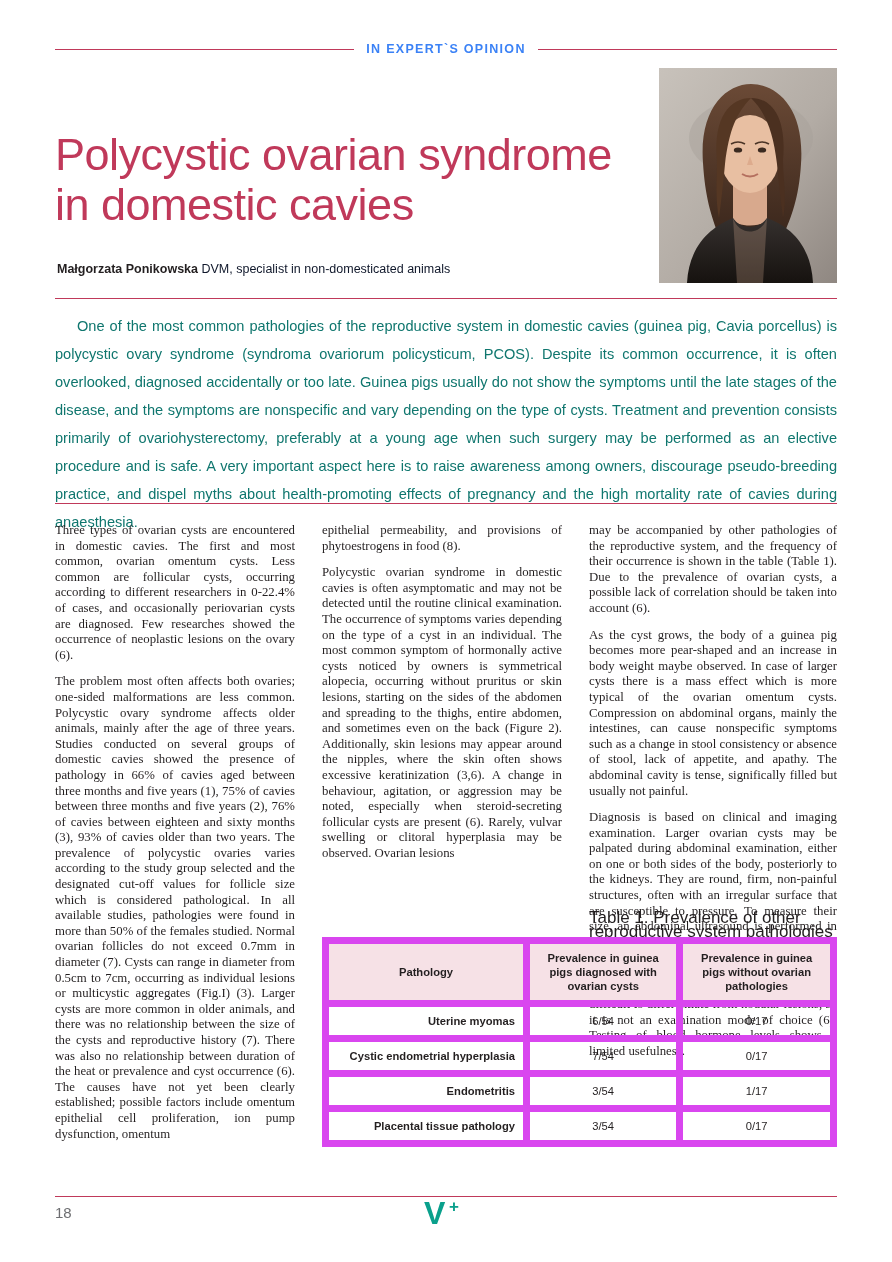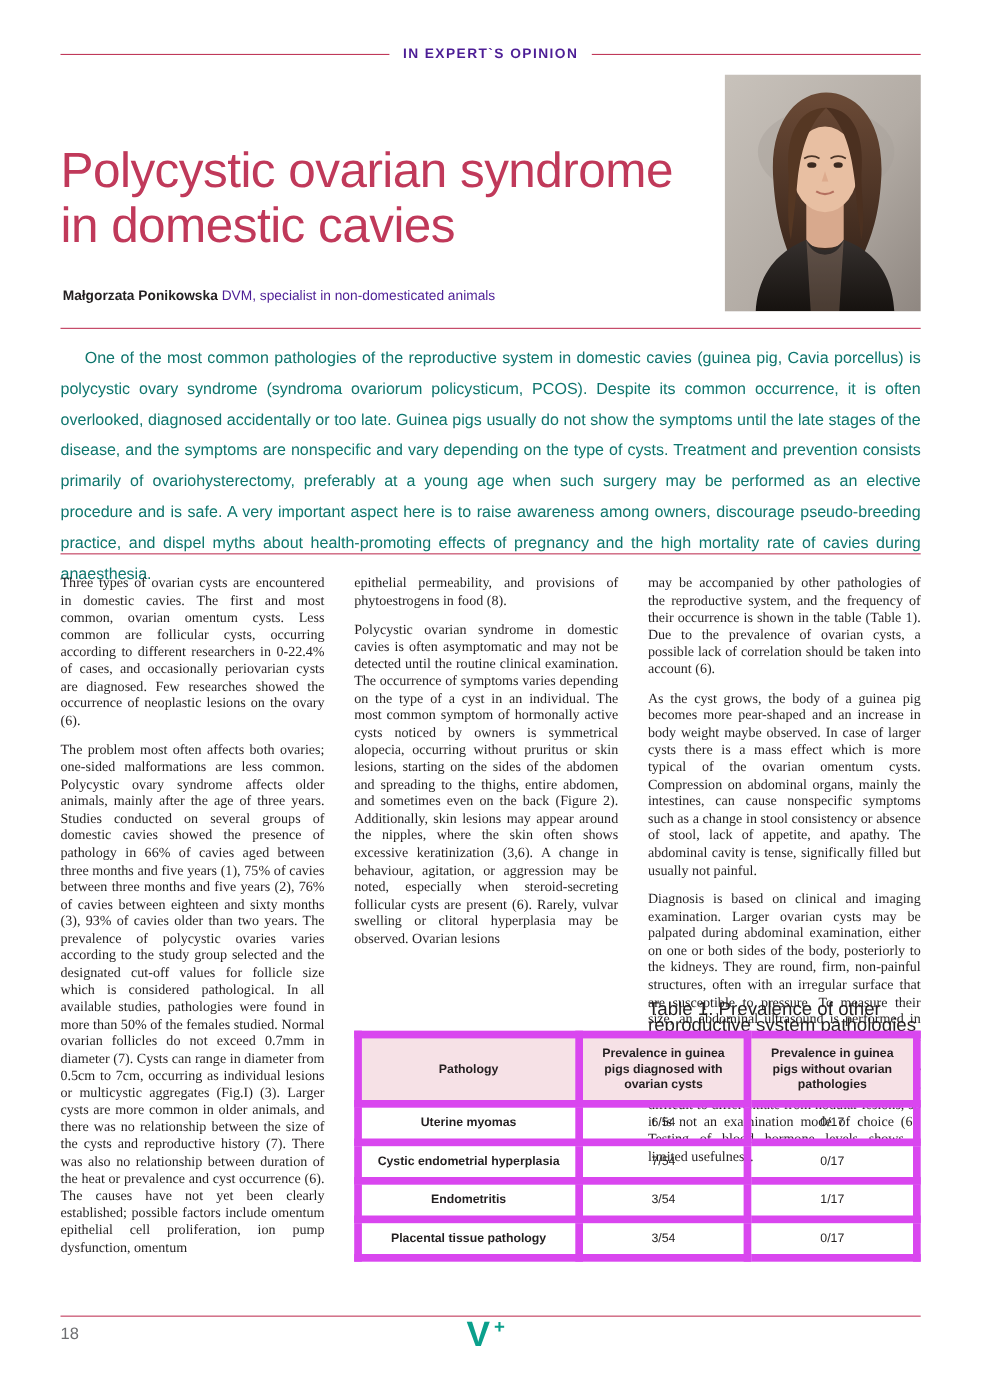--- a/index.html
+++ b/index.html
@@ -36,21 +36,21 @@
   .header .rule {
     flex: 1 1 auto;
     height: 1px;
     background: #c0395a;
   }
   .header .kicker {
     font-family: "Liberation Sans", sans-serif;
     font-size: 12.5px;
     letter-spacing: 1.3px;
     font-weight: bold;
-    color: #4c1d95;
+    color: #3b82f6;
     white-space: nowrap;
   }
 
   
   .title {
     position: absolute;
     left: 55px;
     top: 82px;
     width: 600px;
     font-family: "Liberation Sans", sans-serif;
@@ -68,21 +68,21 @@
     width: 600px;
     font-family: "Liberation Sans", sans-serif;
     font-size: 12.5px;
     color: #231f20;
   }
   .byline .author {
     font-weight: bold;
   }
   .byline .role {
     font-weight: normal;
-    color: #4c1d95;
+    color: #0f172a;
   }
 
   
   .portrait {
     position: absolute;
     left: 659px;
     top: 68px;
     width: 178px;
     height: 215px;
     overflow: hidden;
@@ -161,21 +161,21 @@
     vertical-align: middle;
   }
   .data-table thead th {
     background: #f6e1e6;
     text-align: center;
     font-weight: bold;
     line-height: 14px;
     color: #231f20;
   }
   .data-table tbody td.rowhead {
-    text-align: center;
+    text-align: right;
     font-weight: bold;
     width: 178px;
     line-height: 14px;
   }
   .data-table tbody td.val {
     text-align: center;
     font-weight: normal;
   }
 
   

